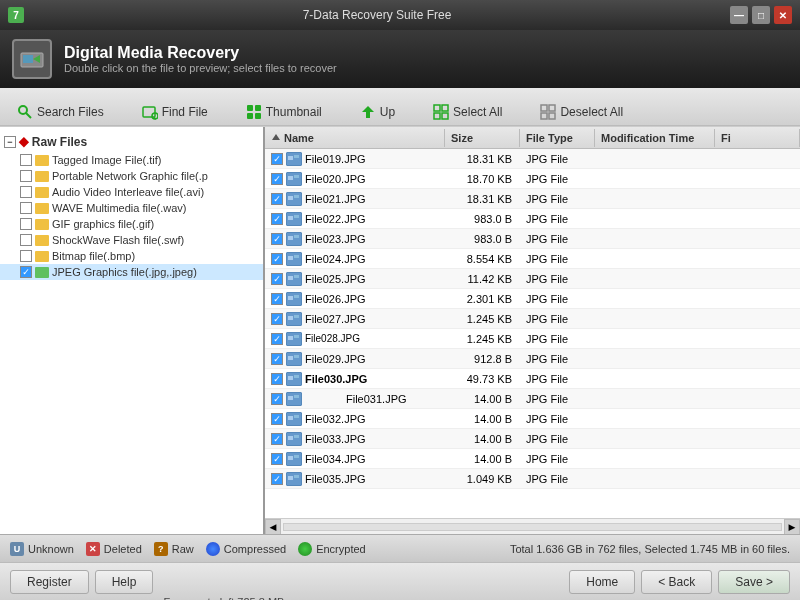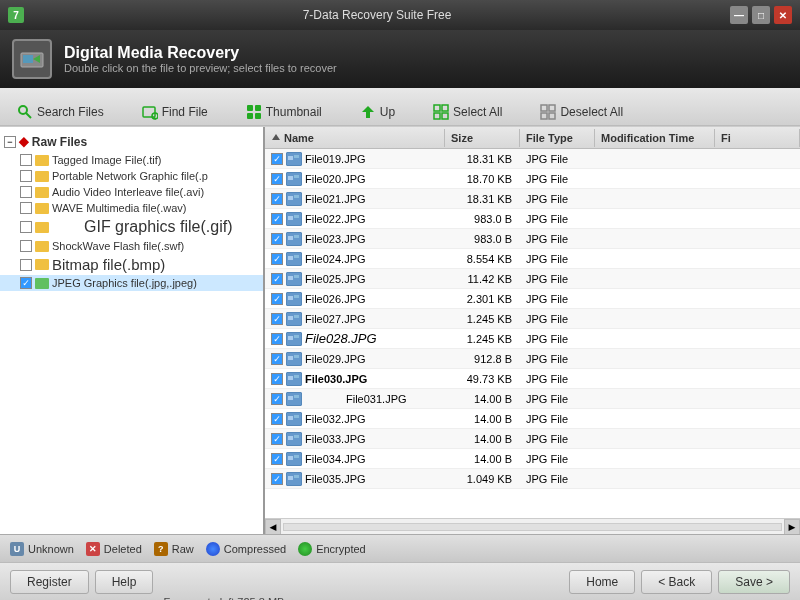--- a/index.html
+++ b/index.html
@@ -444,31 +444,31 @@
           <span style="font-size: 11px; overflow: hidden; white-space: nowrap; max-width: 180px; display: inline-block; vertical-align: middle;">Audio Video Interleave file(.avi)</span>
         </div>
         <div class="tree-item">
           <div class="tree-checkbox"></div>
           <div class="folder-icon"></div>
           <span style="font-size: 11px; overflow: hidden; white-space: nowrap; max-width: 180px; display: inline-block; vertical-align: middle;">WAVE Multimedia file(.wav)</span>
         </div>
         <div class="tree-item">
           <div class="tree-checkbox"></div>
           <div class="folder-icon"></div>
-          <span style="font-size: 16px; overflow: hidden; white-space: nowrap; max-width: 180px; display: inline-block; vertical-align: middle; margin-left: 32px;">GIF graphics file(.gif)</span>
+          <span style="font-size: 11px; overflow: hidden; white-space: nowrap; max-width: 180px; display: inline-block; vertical-align: middle;">GIF graphics file(.gif)</span>
         </div>
         <div class="tree-item">
           <div class="tree-checkbox"></div>
           <div class="folder-icon"></div>
           <span style="font-size: 11px; overflow: hidden; white-space: nowrap; max-width: 180px; display: inline-block; vertical-align: middle;">ShockWave Flash file(.swf)</span>
         </div>
         <div class="tree-item">
           <div class="tree-checkbox"></div>
           <div class="folder-icon"></div>
-          <span style="font-size: 15px; overflow: hidden; white-space: nowrap; max-width: 180px; display: inline-block; vertical-align: middle;">Bitmap file(.bmp)</span>
+          <span style="font-size: 11px; overflow: hidden; white-space: nowrap; max-width: 180px; display: inline-block; vertical-align: middle;">Bitmap file(.bmp)</span>
         </div>
         <div class="tree-item active">
           <div class="tree-checkbox checked">✓</div>
           <div class="folder-icon green"></div>
           <span style="font-size: 11px; overflow: hidden; white-space: nowrap; max-width: 180px; display: inline-block; vertical-align: middle;">JPEG Graphics file(.jpg,.jpeg)</span>
         </div>
       </div>
   </div>
 
   <div id="file-panel">
@@ -641,21 +641,21 @@
         <div class="file-row">
           <div class="fc name">
             <div class="file-checkbox">✓</div>
             <div class="file-img-icon">
               <svg width="14" height="12" viewBox="0 0 14 12">
                 <rect x="0" y="0" width="14" height="12" fill="#6699cc"></rect>
                 <rect x="1" y="3" width="5" height="4" fill="#aaccee"></rect>
                 <rect x="7" y="2" width="5" height="3" fill="#88bbdd"></rect>
               </svg>
             </div>
-            <span style="font-size: 13px; overflow: hidden; white-space: nowrap; font-style: italic;">File028.JPG</span>
+            <span style="font-size: 10px; overflow: hidden; white-space: nowrap;">File028.JPG</span>
           </div>
           <div class="fc size">1.245 KB</div>
           <div class="fc type">JPG File</div>
           <div class="fc mtime"></div>
           <div class="fc fi"></div>
         </div>
         <div class="file-row">
           <div class="fc name">
             <div class="file-checkbox">✓</div>
             <div class="file-img-icon">
@@ -797,20 +797,21 @@
     <span>Raw</span>
   </div>
   <div class="status-item">
     <div class="status-icon-c"></div>
     <span>Compressed</span>
   </div>
   <div class="status-item">
     <div class="status-icon-e"></div>
     <span>Encrypted</span>
   </div>
+  <div class="status-total">Total 1.636 GB in 762 files, Selected 1.745 MB in 60 files.</div>
 </div>
 
 <div id="bottom-bar">
   <button class="bottom-btn">Register</button>
   <button class="bottom-btn">Help</button>
   <span class="quota-text">Free quota left:725.8 MB.</span>
   <div class="right-btns">
     <button class="bottom-btn">Home</button>
     <button class="bottom-btn">&lt; Back</button>
     <button class="bottom-btn" style="background:linear-gradient(to bottom,#e8f0e8,#c8d8c8);">Save &gt;</button>

